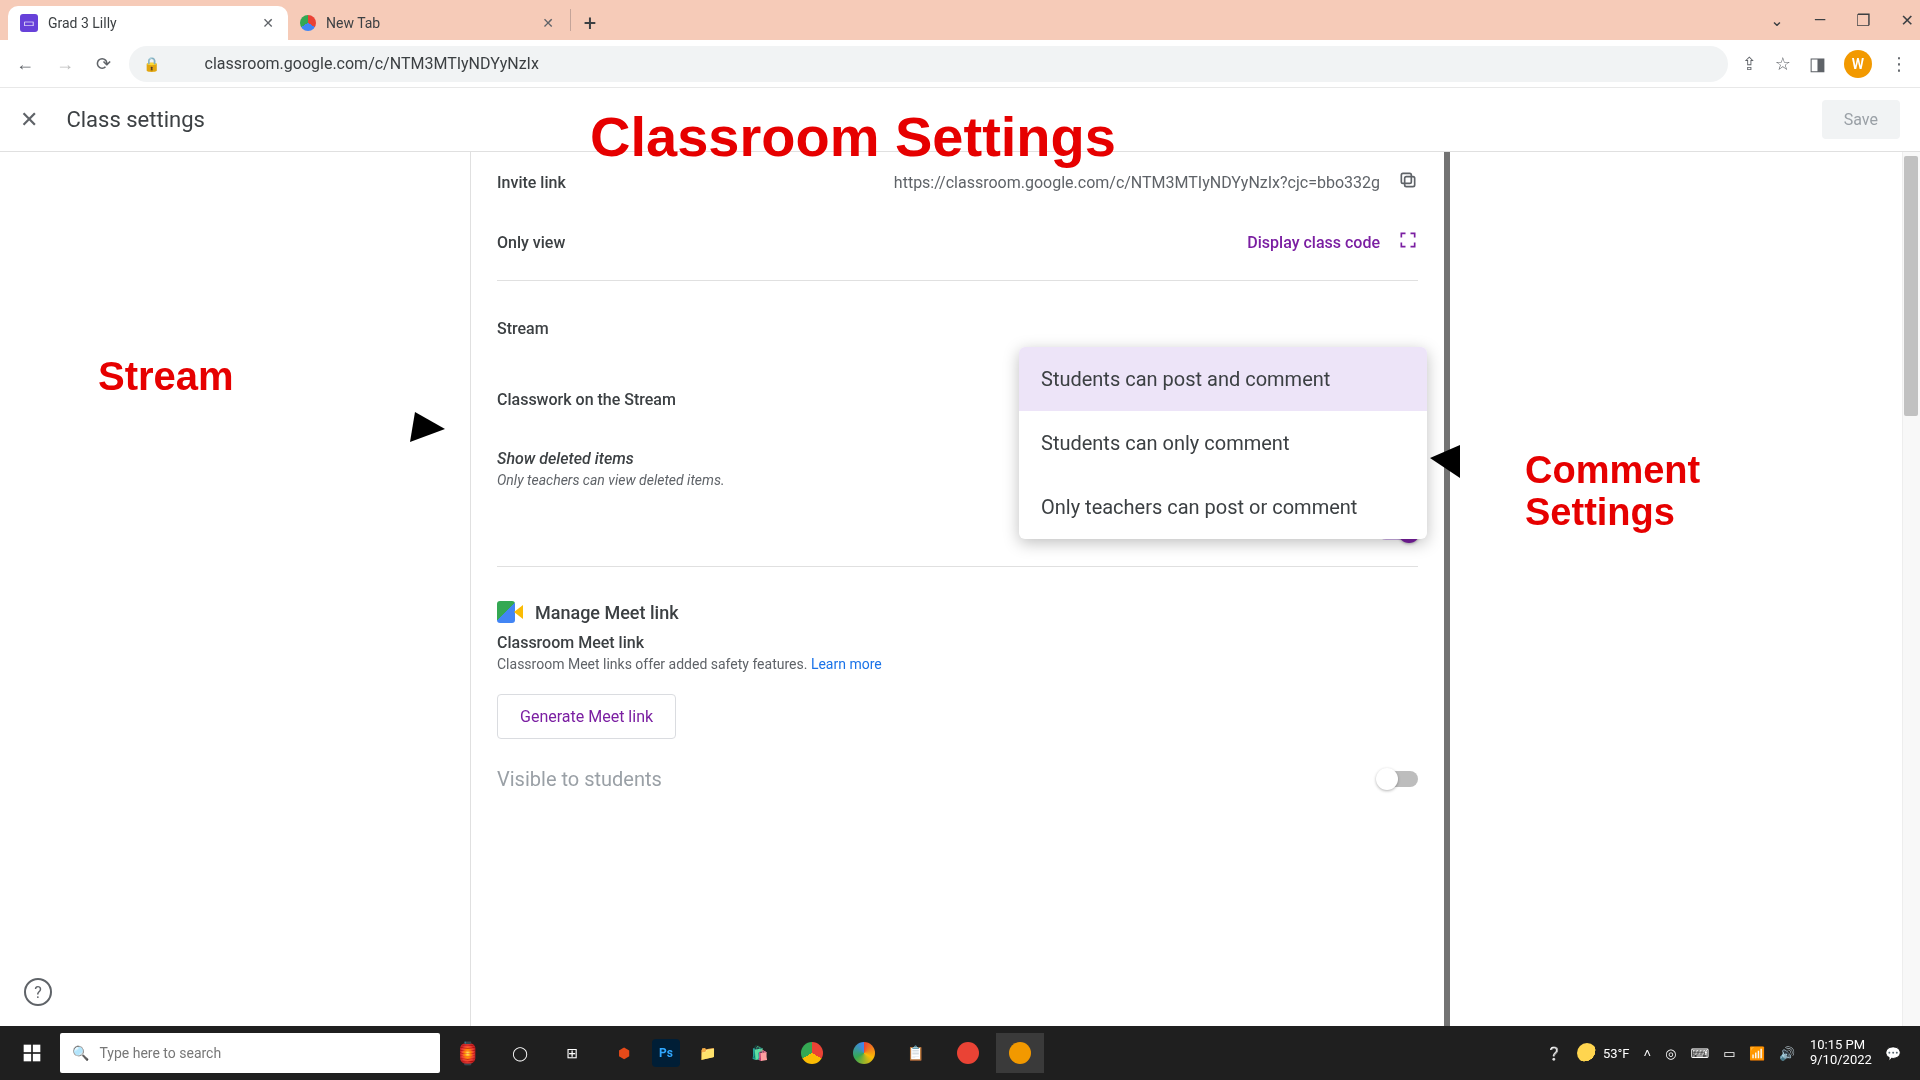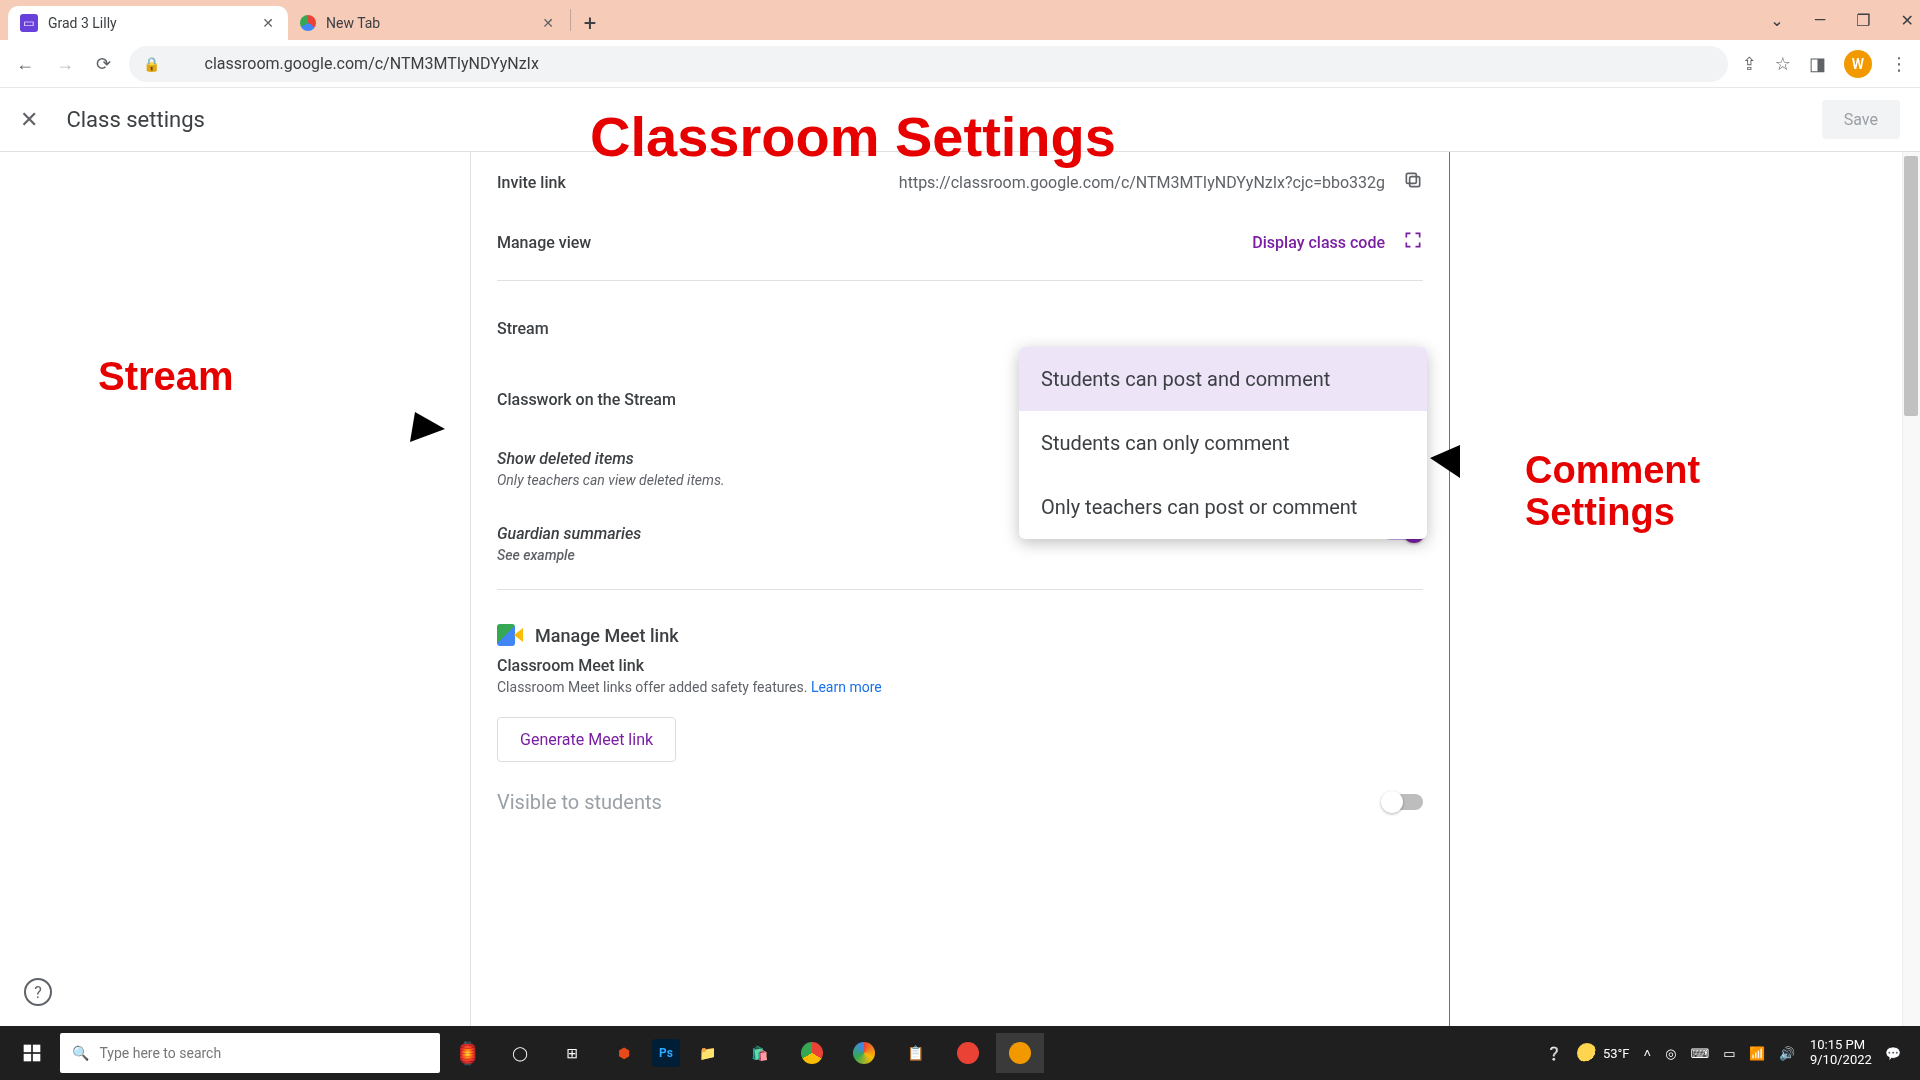--- a/index.html
+++ b/index.html
@@ -104,21 +104,21 @@
     overflow: hidden;
     background:#fff;
   }
   .scrollbar-track { position:absolute; right:0; top:0; bottom:0; width:18px; background:#f8f8f8; border-left:1px solid #eee;}
   .scrollbar-thumb { position:absolute; right:2px; top:4px; width:14px; height:260px; background:#c1c1c1; border-radius:2px;}
 
   .panel {
     width: 980px;
     margin: 0 auto;
     border-left: 1px solid #e0e0e0;
-    border-right: 1px solid #737373;
+    border-right: 6px solid #737373;
     min-height: 100%;
     padding-bottom: 30px;
     position: relative;
     background:#fff;
   }
   .row {
     display: flex;
     align-items: center;
     padding: 18px 26px;
   }
@@ -320,21 +320,21 @@
           <svg viewBox="0 0 24 24">
               <rect x="8" y="8" width="12" height="12" rx="2"></rect>
               <rect x="4" y="4" width="12" height="12" rx="2"></rect>
             </svg>
         </span>
       </span>
     </div>
 
 
     <div class="row">
-      <span class="label">Manage view</span>
+      <span class="label">Only view</span>
       <span class="value-right">
         <span class="link-purple">Display class code</span>
         <span class="expand-icon">
           <svg viewBox="0 0 24 24">
               <path d="M4 9V4h5M20 9V4h-5M4 15v5h5M20 15v5h-5"></path>
             </svg>
         </span>
       </span>
     </div>
 
@@ -354,24 +354,20 @@
         <span class="sub">Only teachers can view deleted items.</span>
       </div>
       <span class="value-right">
         <span class="toggle off">
             <span class="knob" style="background:#424242;"></span>
           </span>
       </span>
     </div>
 
     <div class="row" style="align-items:flex-start;">
-      <div class="stack">
-        <span class="label">Guardian summaries</span>
-        <span class="sub link-purple" style="font-size:14px;">See example</span>
-      </div>
       <span class="value-right">
         <span class="toggle on">
             <span class="knob">✓</span>
           </span>
       </span>
     </div>
 
     <div class="section-divider"></div>
 
     <div class="meet-header">

